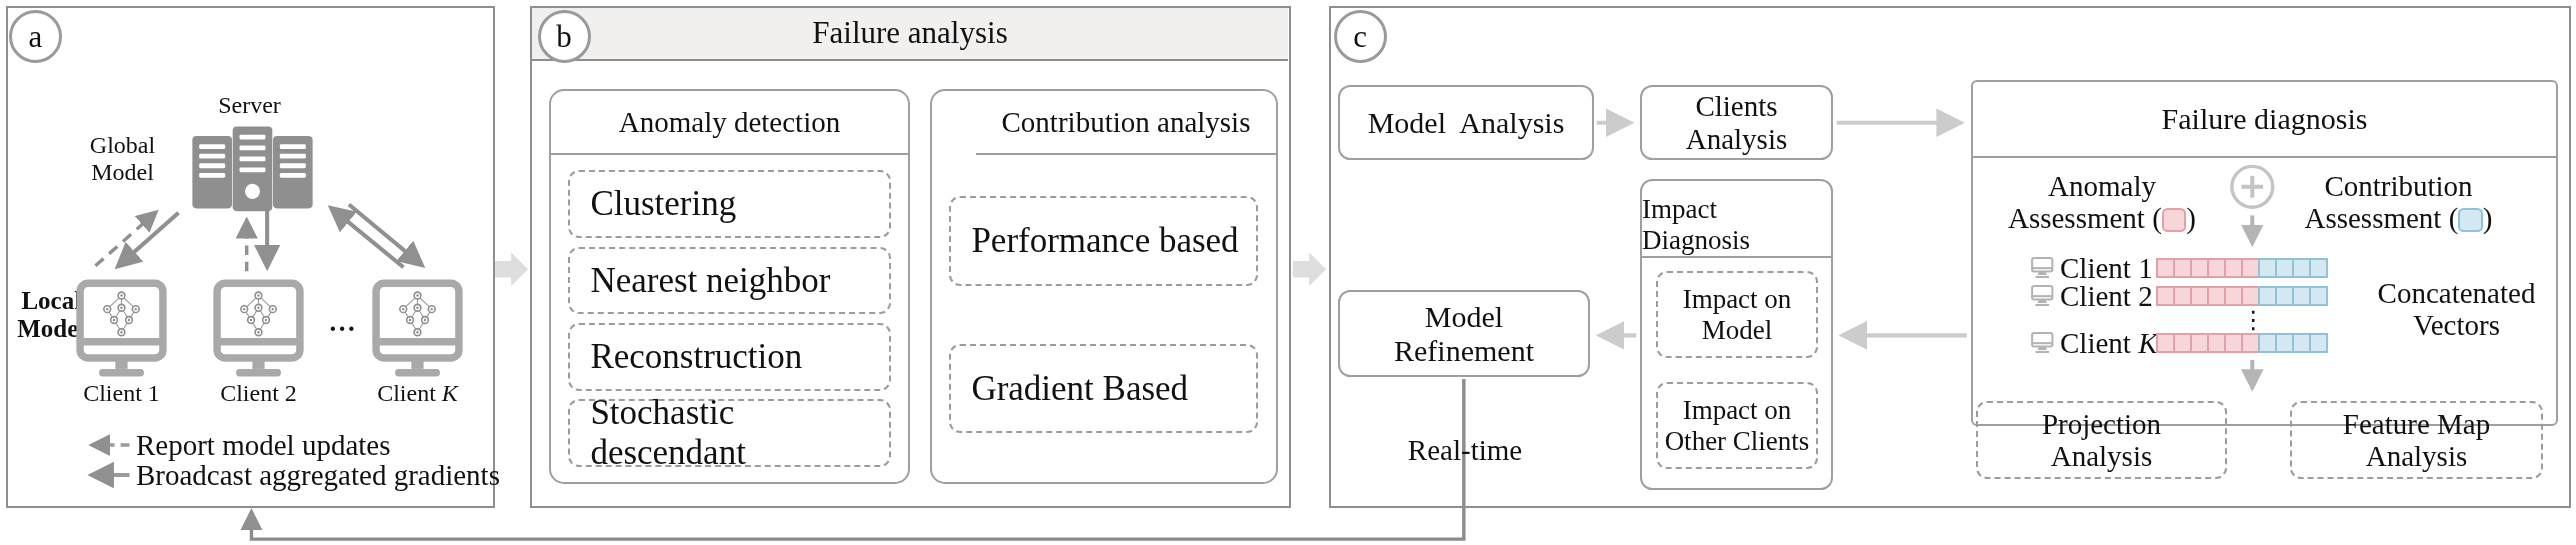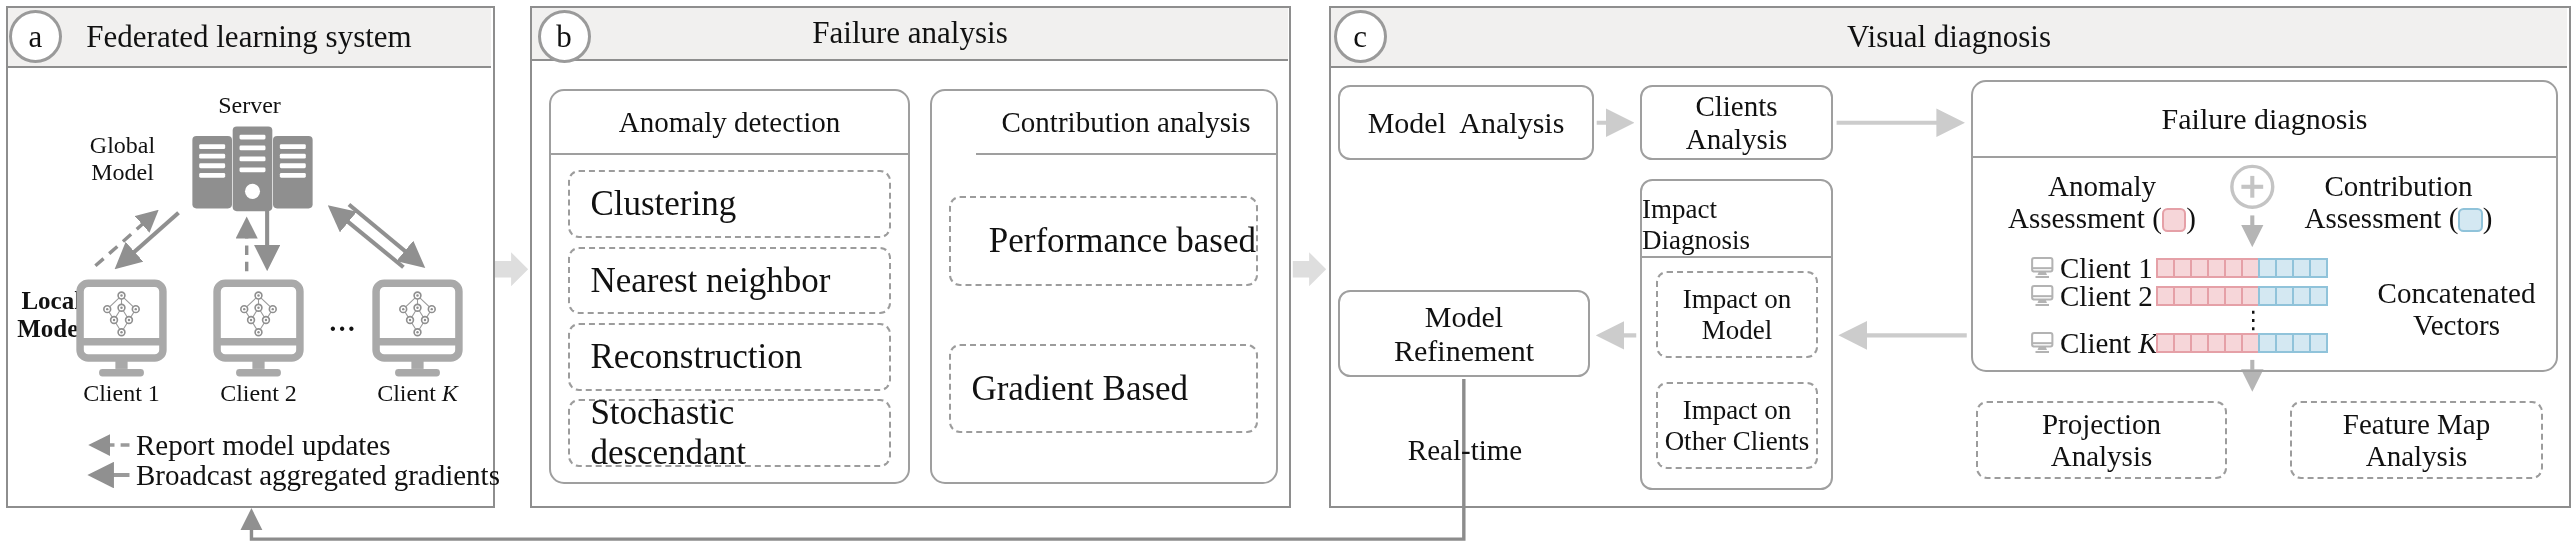--- a/index.html
+++ b/index.html
@@ -111,23 +111,20 @@
   </g>
   <g>
     <line x1="3305" y1="316" x2="3305" y2="356" stroke="#b5b5b5" stroke-width="6" marker-end="url(#m-mid)"></line>
   </g>
   <g>
     <line x1="3305" y1="528" x2="3305" y2="568" stroke="#b5b5b5" stroke-width="6" marker-end="url(#m-mid)"></line>
   </g>
 </svg>
 
 <div class="abs panel" style="left:5.5px;top:5.5px;width:489px;height:502px;z-index:2;">
-  <div class="phead abs" style="left:0;top:0;width:483px;height:60px;">
-    <span class="ptitle">Federated learning system</span>
-  </div>
   <div class="badge abs" style="left:1.4px;top:2.7px;width:53px;height:53px;">
     <span>a</span>
   </div>
 </div>
 
 <div class="abs ctext f46" style="left:185px;top:89px;width:129px;height:33px;z-index:2;">
   <span>Server</span>
 </div>
 
 <svg class="abs" style="left:191px;top:125px;z-index:2;" width="123" height="89" viewBox="0 0 180 130">
@@ -321,44 +318,41 @@
 </div>
 <div class="abs dashedbox ltext f41" style="left:568px;top:399px;width:323px;height:68px;padding-left:20.4px;z-index:2;">
   <span>Stochastic descendant</span>
 </div>
 
 <div class="abs rbox" style="left:930px;top:89px;width:348px;height:395px;z-index:2;">
   <div class="rtitle" style="height:64px;margin-left:44px;">
     <span>Contribution analysis</span>
   </div>
 </div>
-<div class="abs dashedbox ltext f41" style="left:949px;top:196px;width:309px;height:90px;padding-left:20.4px;z-index:2;justify-content:flex-end;">
+<div class="abs dashedbox ltext f41" style="left:949px;top:196px;width:309px;height:90px;padding-left:20.4px;z-index:2;">
   <span>Performance based</span>
 </div>
 <div class="abs dashedbox ltext f41" style="left:949px;top:344px;width:309px;height:89px;padding-left:20.4px;z-index:2;">
   <span>Gradient Based</span>
 </div>
 
 <div class="abs panel" style="left:1329px;top:5.5px;width:1242px;height:502px;z-index:2;">
-  <div class="phead abs" style="left:0;top:0;width:1236px;height:60px;">
-    <span class="ptitle">Visual diagnosis</span>
-  </div>
   <div class="badge abs" style="left:2.7px;top:2.7px;width:53px;height:53px;">
     <span>c</span>
   </div>
 </div>
 
 <div class="abs rbox ctext f44 ws-pre" style="left:1338px;top:85px;width:256px;height:75px;border-radius:12.3px;z-index:2;">
   <span class="ws-pre">Model  Analysis</span>
 </div>
 <div class="abs rbox ctext f42" style="left:1640px;top:85px;width:193px;height:75px;border-radius:12.3px;z-index:2;">
   <span>Clients Analysis</span>
 </div>
 
-<div class="abs rbox" style="left:1971px;top:80px;width:587px;height:292px;z-index:2;">
+<div class="abs rbox" style="left:1971px;top:80px;width:587px;height:346px;z-index:2;border-radius:6px;">
   <div class="rtitle f44" style="height:76px;">
     <span>Failure diagnosis</span>
   </div>
 </div>
 
 <div class="abs ctext f42" style="left:1993px;top:168px;width:218px;height:68px;z-index:2;">
   <span>Anomaly</span>
   <span><span>Assessment (</span><span class="sq pink"></span><span>)</span></span>
 </div>
 

